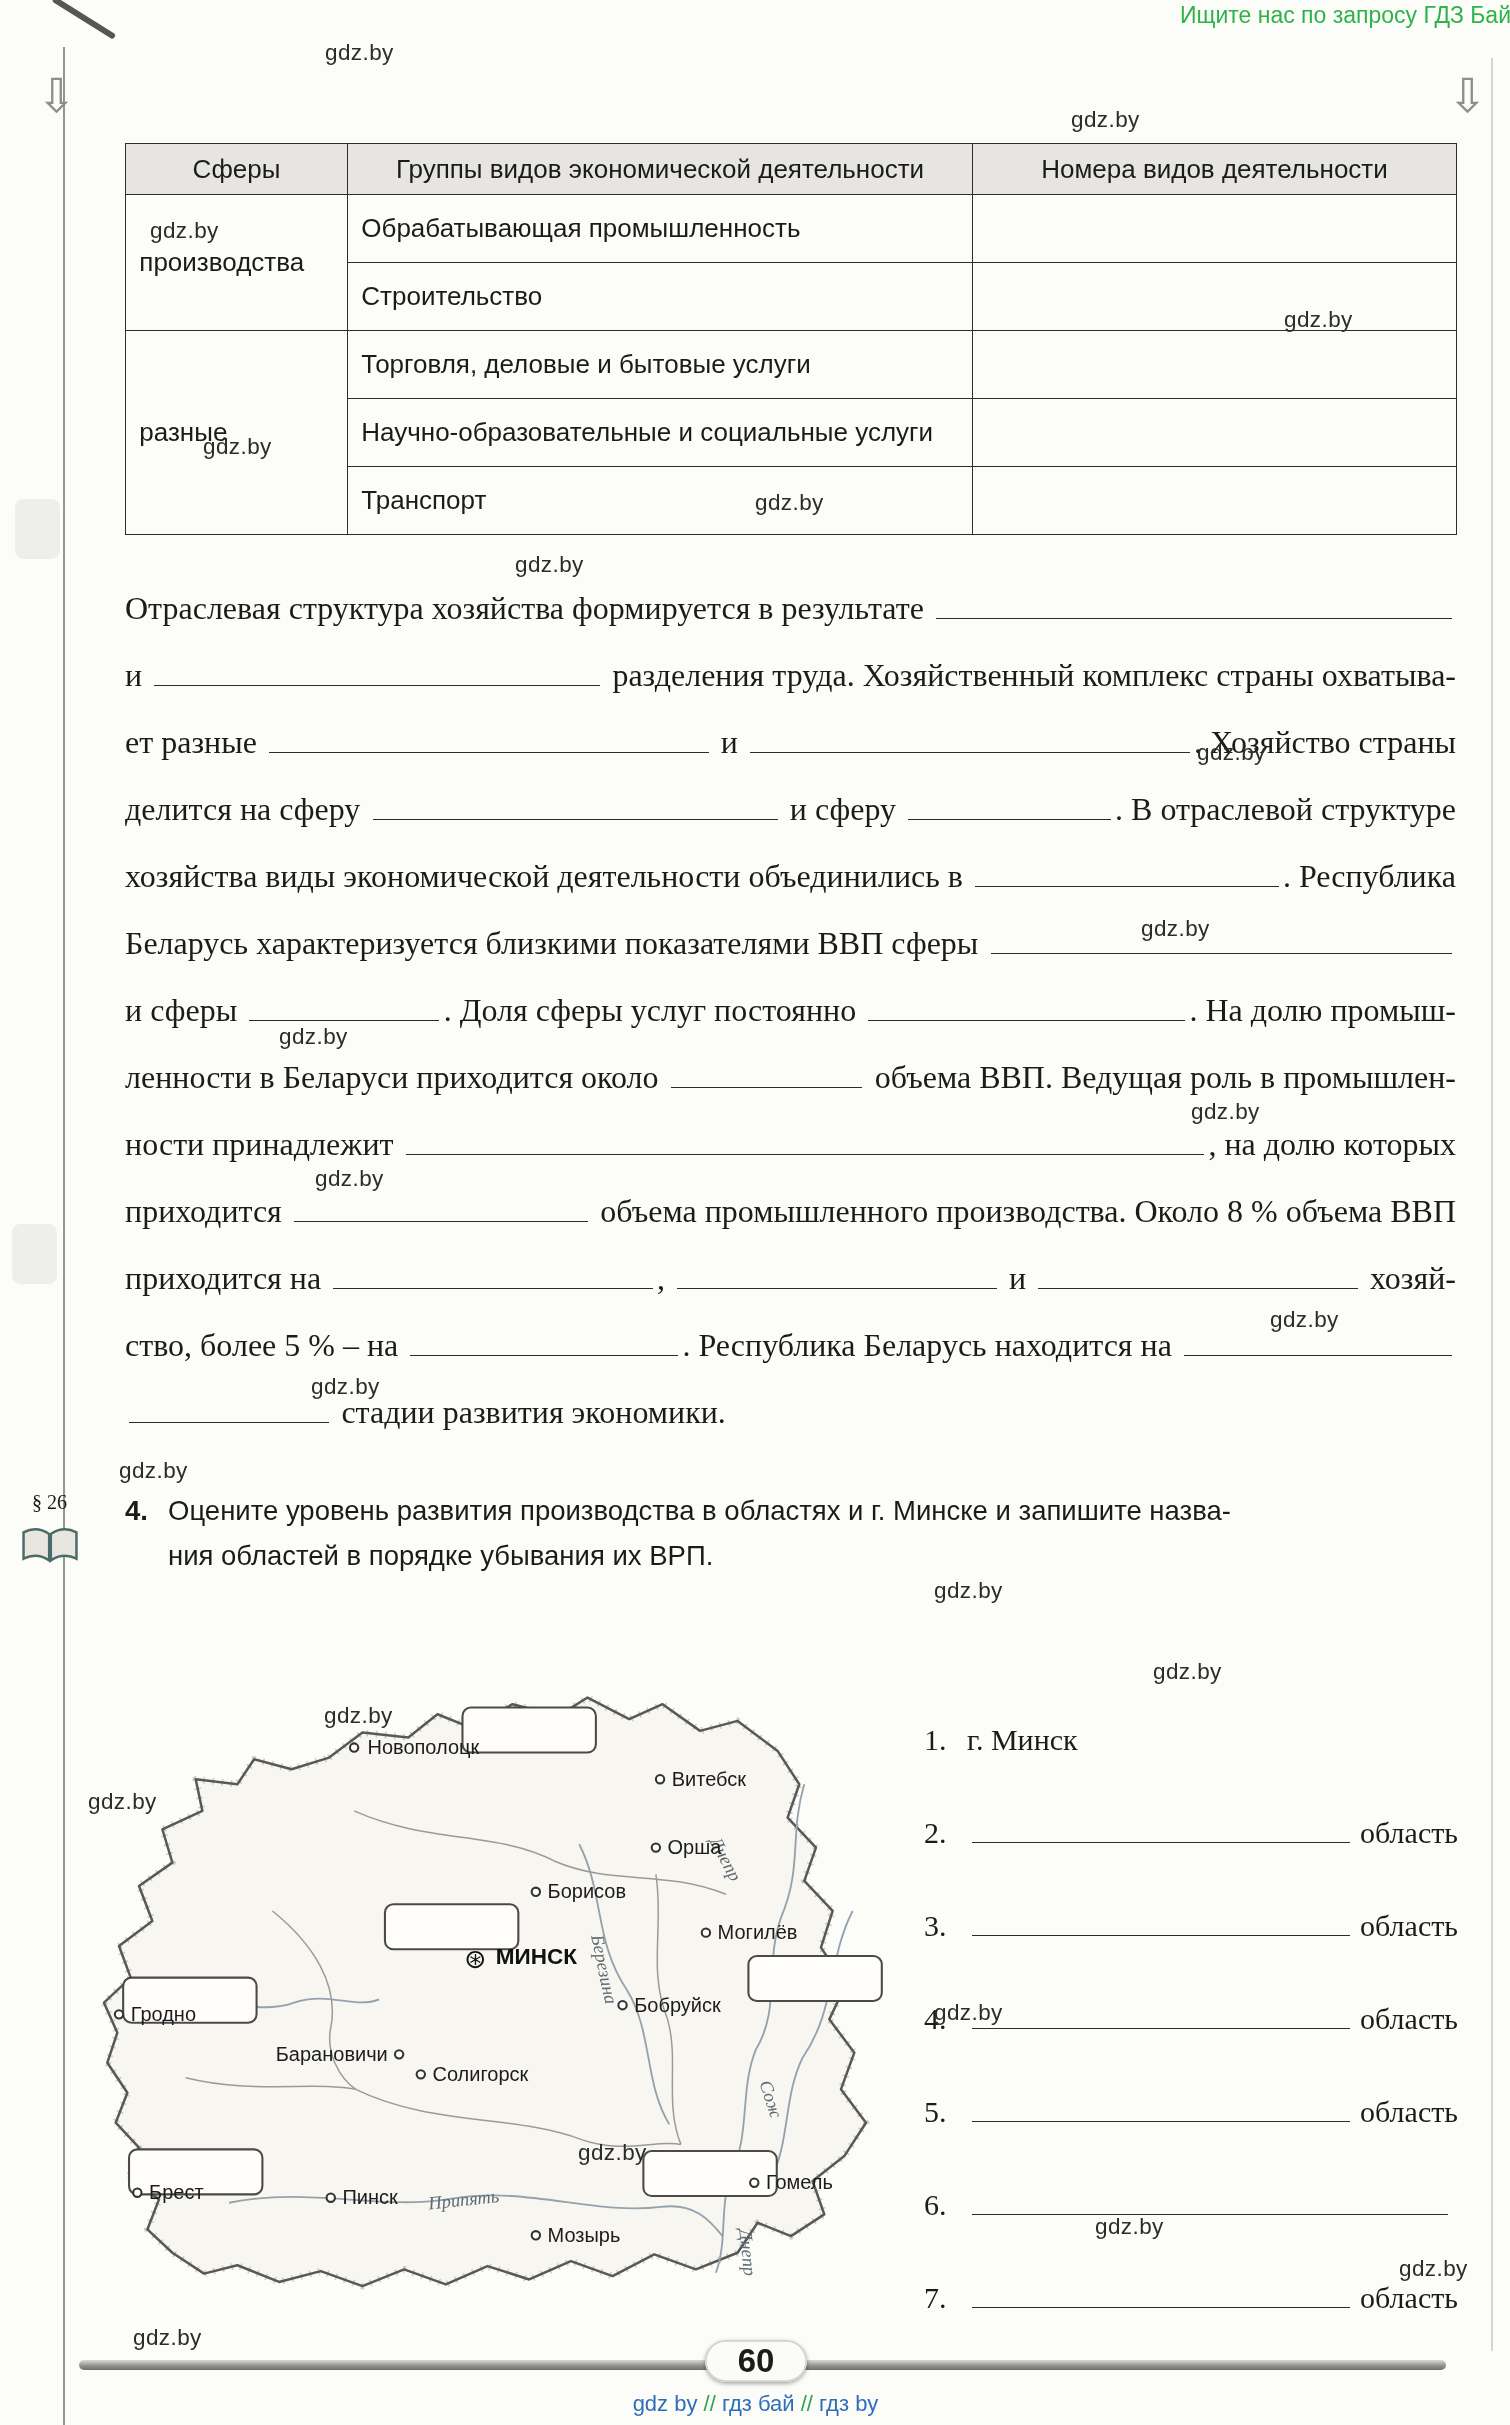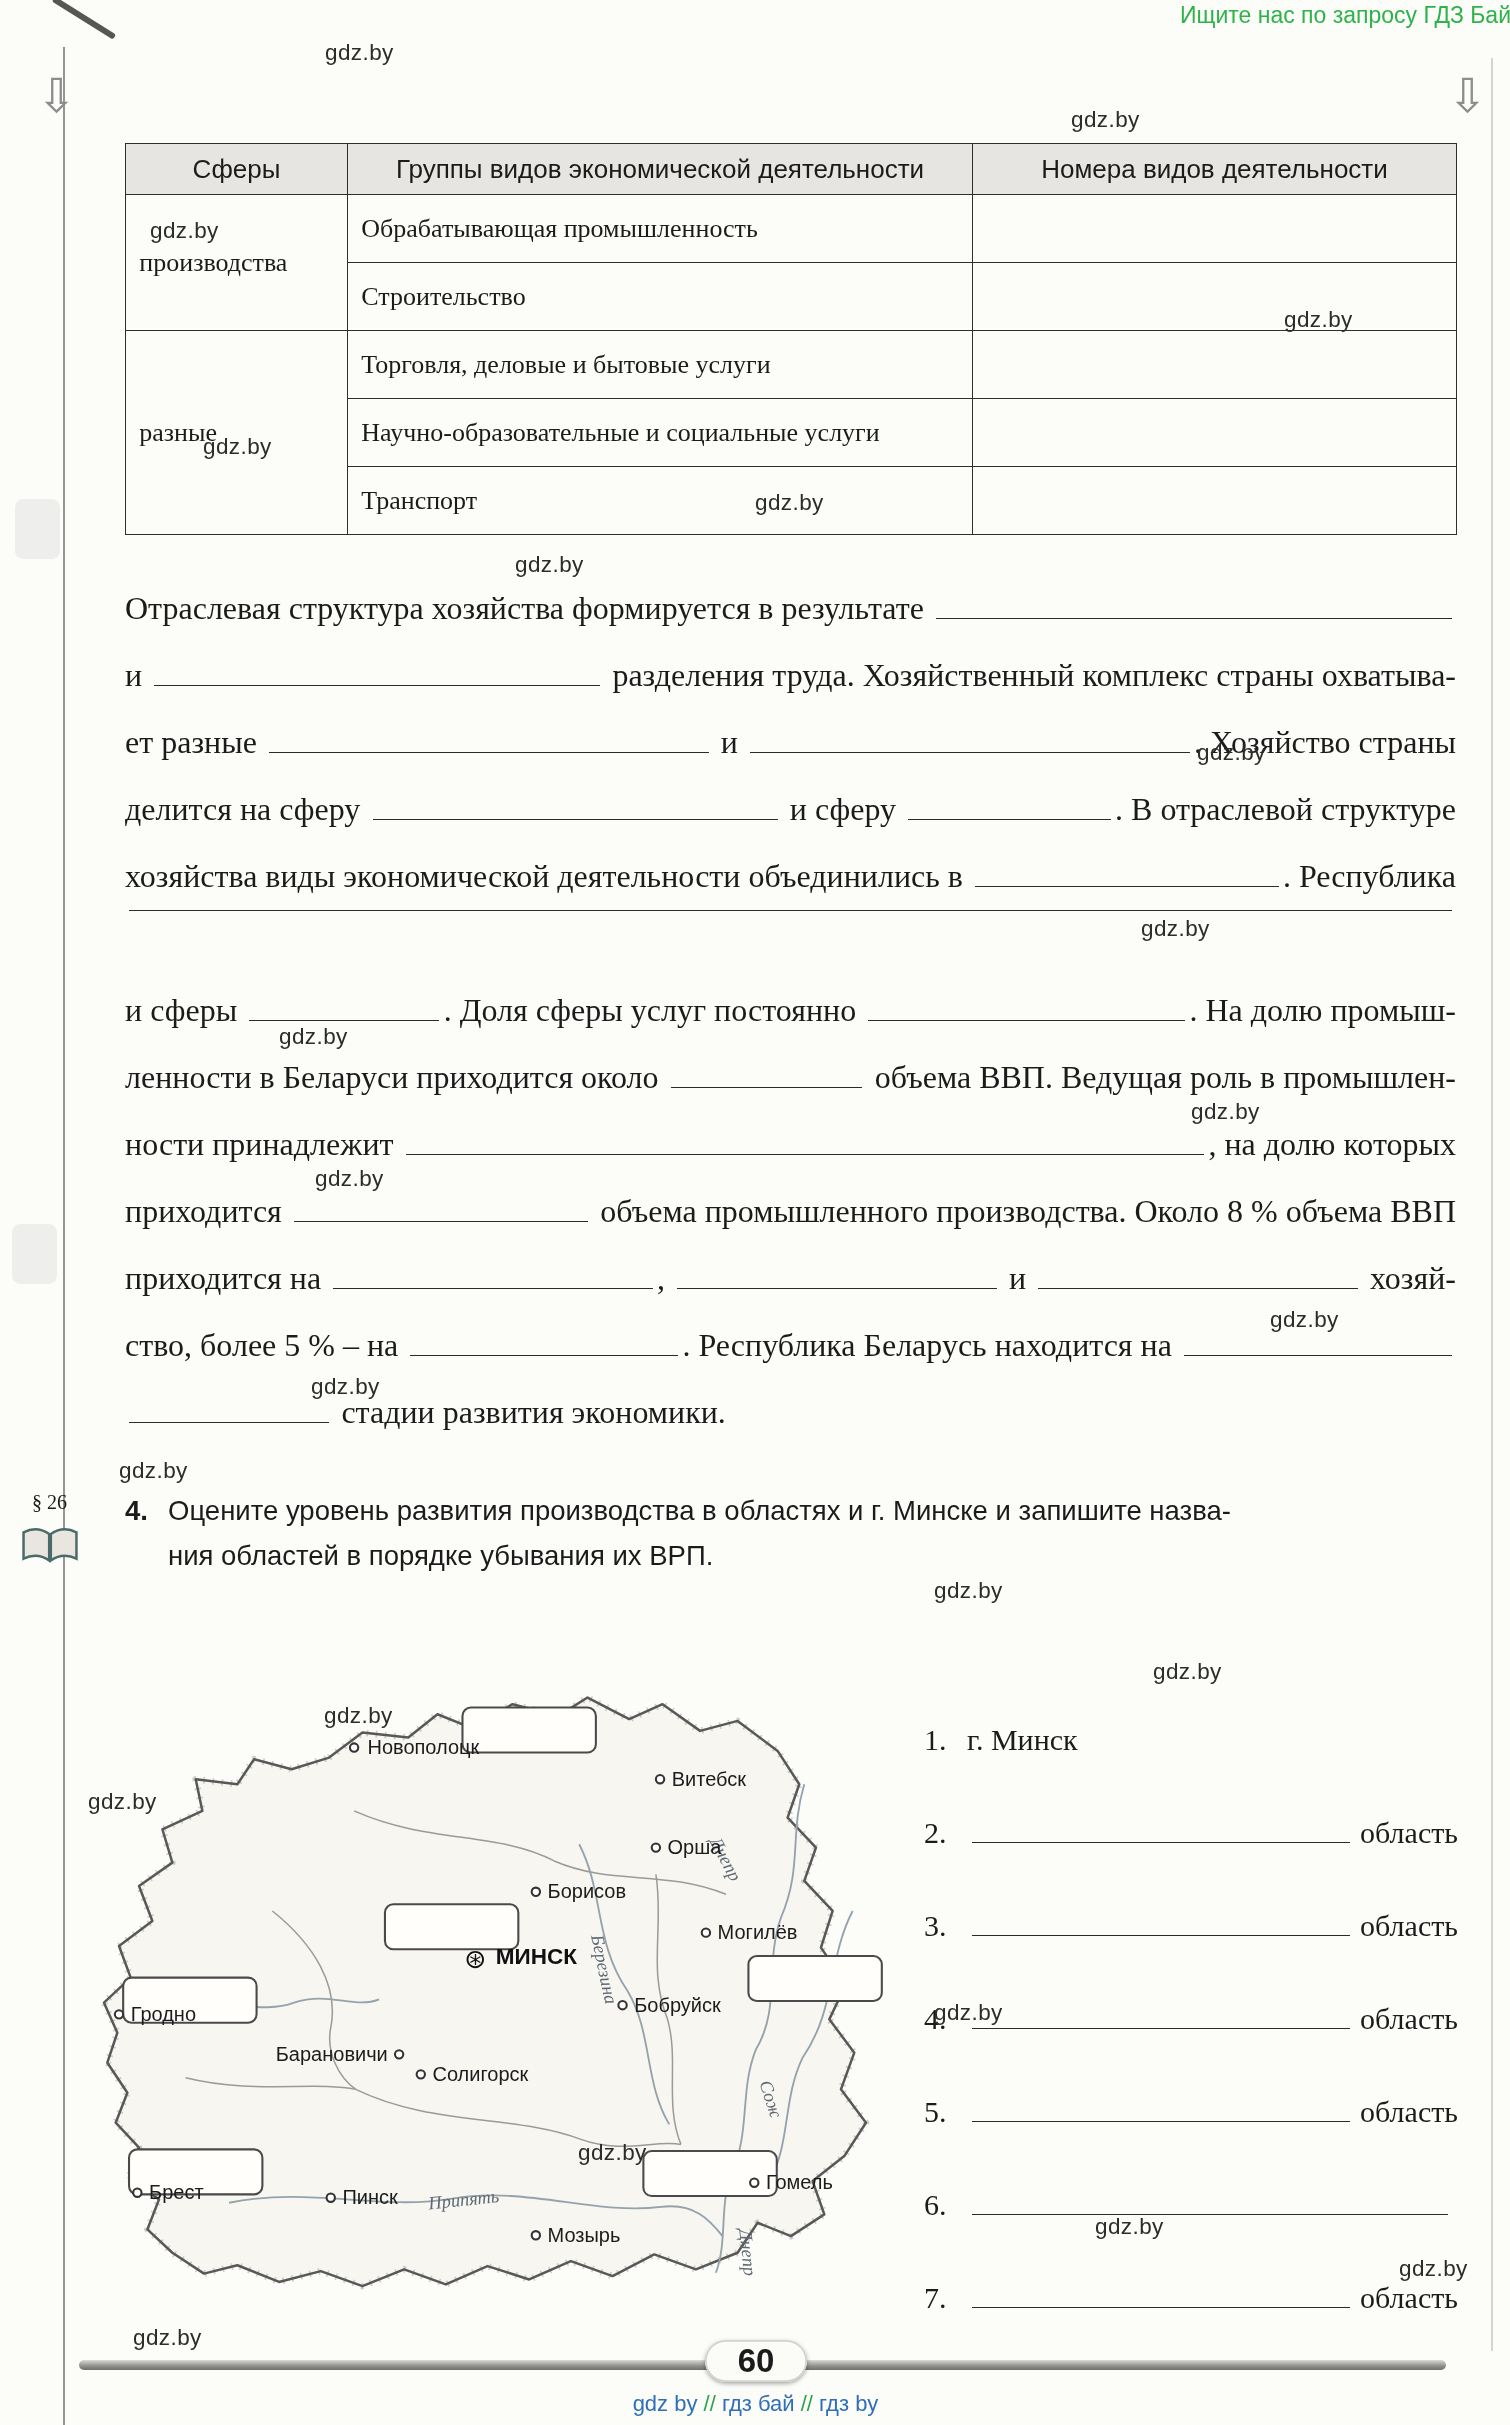--- a/index.html
+++ b/index.html
@@ -12,21 +12,21 @@
   .wm{position:absolute;font:22.5px "Liberation Sans",sans-serif;color:#2c2c2c;letter-spacing:0.4px;}
 
   .arrow{position:absolute;font-size:47px;color:#8d8d8d;font-family:"DejaVu Sans",sans-serif;line-height:1;}
   .arrow.left{left:37px;top:72px;}
   .arrow.right{left:1448px;top:72px;}
 
   .acttable{position:absolute;left:125px;top:143px;border-collapse:collapse;table-layout:fixed;
             width:1331px;font-family:"Liberation Sans",sans-serif;font-size:26px;}
   .acttable th,.acttable td{border:1.7px solid #2e2e2e;padding:0 13.3px;overflow:hidden;}
   .acttable th{background:#e6e5e1;font-weight:normal;height:50px;text-align:center;}
-  .acttable td{height:67px;text-align:left;font-family:Liberation Serif, serif;}
+  .acttable td{height:67px;text-align:left;}
   .acttable td.sphere{vertical-align:middle;}
 
   .fillpara{position:absolute;left:125px;top:575px;width:1331px;font-size:32px;}
   .fill-line{display:flex;align-items:baseline;height:67px;}
   .fill-line .seg{white-space:pre;line-height:67px;}
   .fill-line .blank{height:0;border-bottom:1.7px solid #2b2b2b;flex-grow:1;min-width:67px;margin:0 4.2px;}
   .fill-line .spacer{height:0;flex-grow:1;border:none;}
 
   .section-badge{position:absolute;left:32px;top:1491px;font-size:20px;}
   .book-icon{position:absolute;left:20px;top:1524px;}
@@ -151,20 +151,21 @@
         <span class="seg"> и сферу </span>
         <span class="blank" style="flex-grow: 0.5; min-width: 125px;"></span>
         <span class="seg">. В отраслевой структуре</span>
       </div>
       <div class="fill-line">
         <span class="seg">хозяйства виды экономической деятельности объединились в </span>
         <span class="blank" style="flex-grow: 1; min-width: 150px;"></span>
         <span class="seg">. Республика</span>
       </div>
       <div class="fill-line">
+        <span class="seg">Беларусь характеризуется близкими показателями ВВП сферы </span>
         <span class="blank" style="flex-grow: 1;"></span>
       </div>
       <div class="fill-line">
         <span class="seg">и сферы </span>
         <span class="blank" style="flex-grow: 0.6; min-width: 125px;"></span>
         <span class="seg">. Доля сферы услуг постоянно </span>
         <span class="blank" style="flex-grow: 1; min-width: 183px;"></span>
         <span class="seg">. На долю промыш-</span>
       </div>
       <div class="fill-line">

